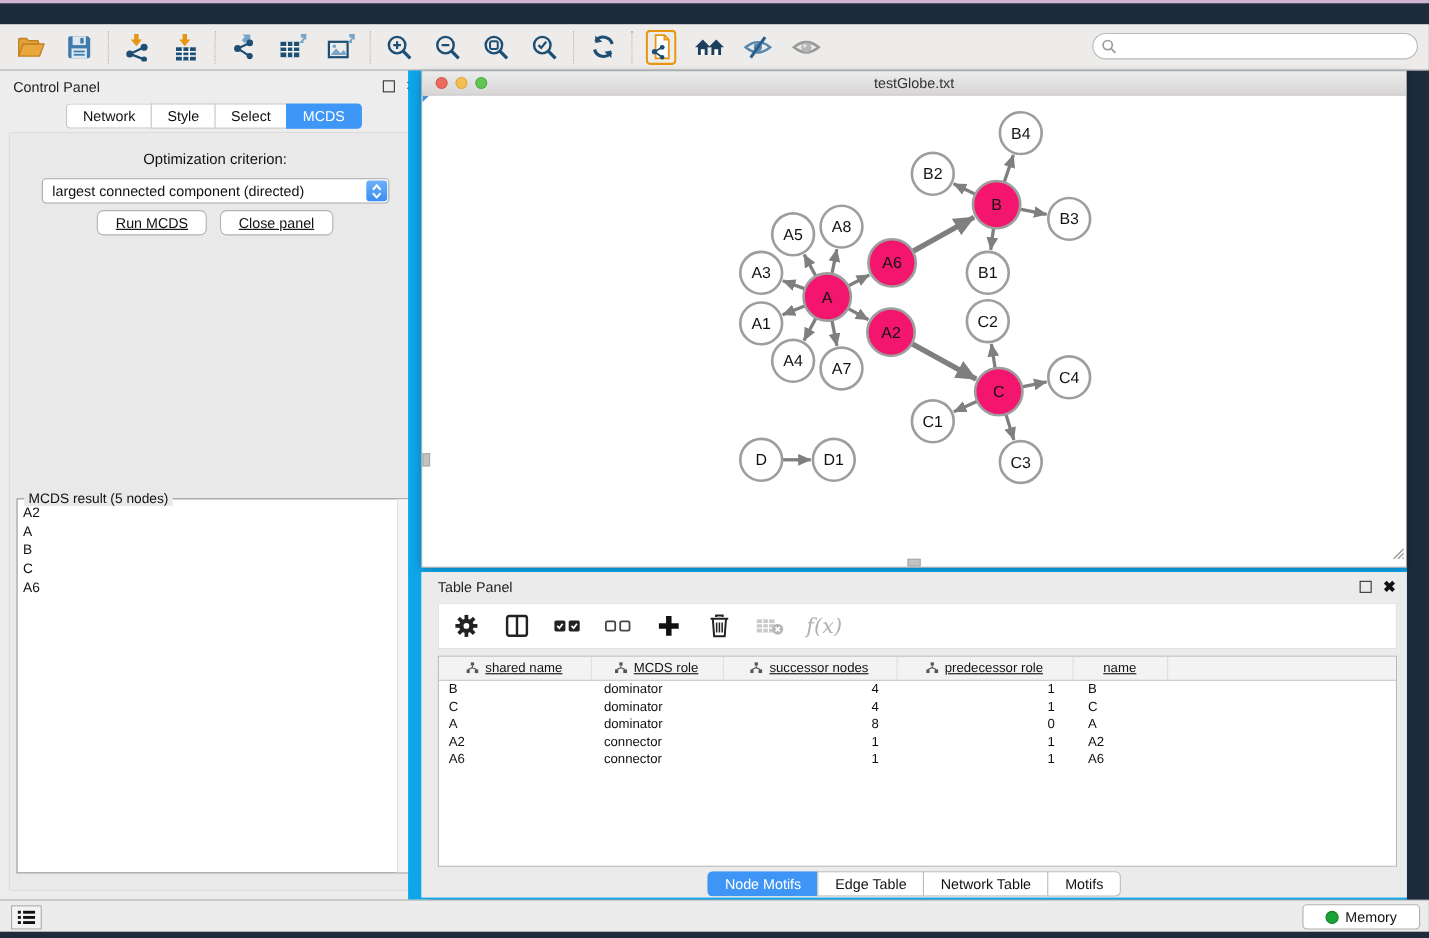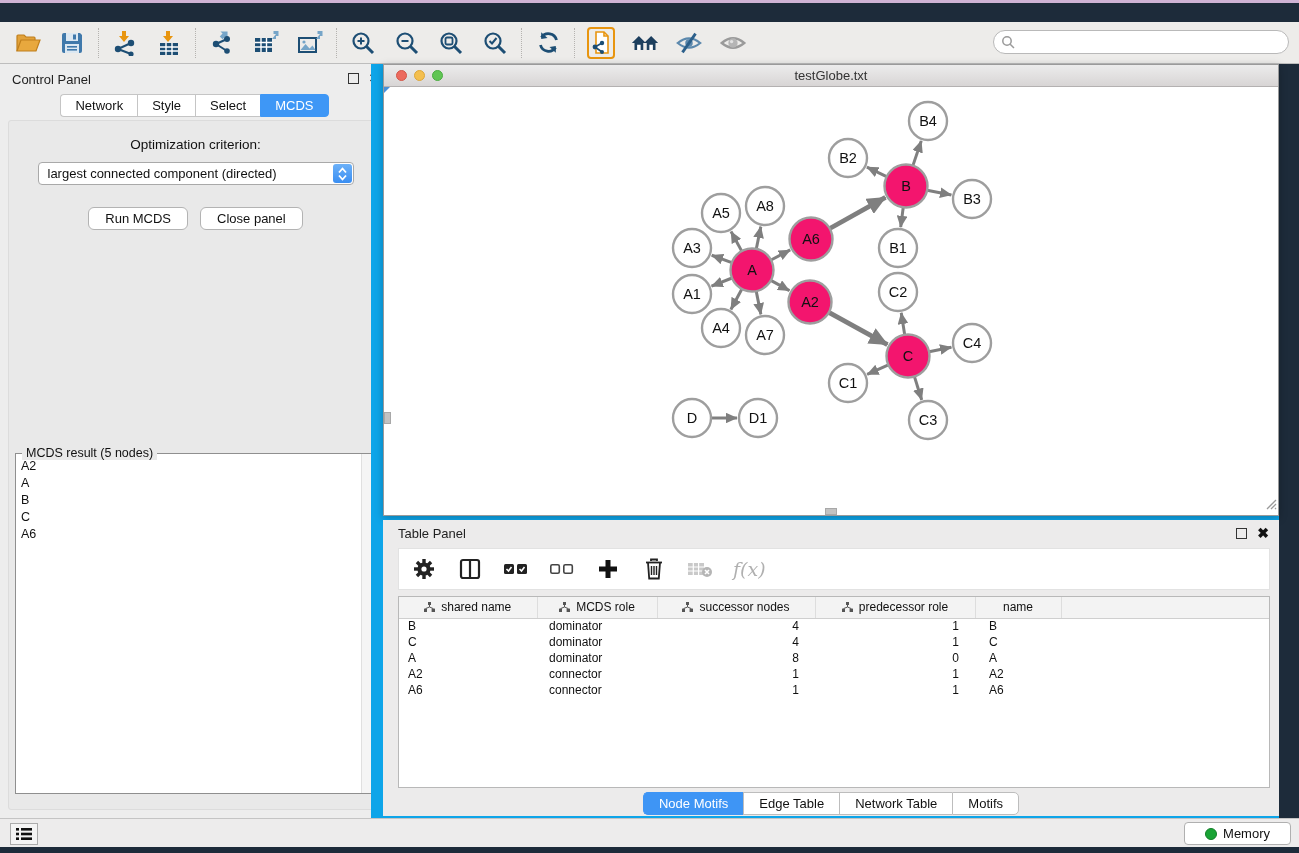--- a/index.html
+++ b/index.html
@@ -48,21 +48,21 @@
   .cp-content { position:absolute; left:8px; top:56px; width:375px; height:690px;
     background:#e9e9e9; border:1px solid #dcdcdc; border-radius:3px; }
   .opt-label { text-align:center; margin-top:16px; font-size:13.5px; color:#111; }
   .combo { position:relative; margin:10px auto 0; width:316px; height:23px; background:#fff;
     border:1px solid #a9a9a9; border-radius:4px; cursor:pointer; }
   .combo-text { font-size:13px; color:#111; line-height:21px; padding-left:9px; }
   .combo-step { position:absolute; right:1px; top:1px; width:19px; height:19px; border-radius:3px;
     background:linear-gradient(#6cb1f8,#3a8ef2); display:flex; flex-direction:column;
     align-items:center; justify-content:center; }
   .combo-step svg { display:block; }
-  .btn-row { display:flex; justify-content:center; gap:12px; margin-top:22px; }
+  .btn-row { display:flex; justify-content:center; gap:12px; margin-top:6px;text-decoration:underline; }
   .push-btn { background:#fff; border:1px solid #b3b3b3; border-radius:6px; font-size:13px;
     color:#111; padding:3px 16px; height:23px; cursor:pointer; font-family:inherit; }
   .result-box { position:absolute; left:6px; top:332px; width:361px; height:341px;
     border:1px solid #8f8f8f; background:#fff; }
   .result-legend { position:absolute; left:6px; top:-8px; background:#e9e9e9; padding:0 4px;
     font-size:12.5px; color:#111; }
   .result-list { position:absolute; left:0; top:3px; width:346px; height:335px; overflow:hidden; }
   .result-item { font-size:12.5px; color:#111; padding:1.5px 0 1.5px 5px; }
   .result-scroll { position:absolute; right:0; top:0; width:14px; height:100%;
     background:#f5f5f5; border-left:1px solid #e0e0e0; }
@@ -91,21 +91,21 @@
   .tp-title { position:absolute; left:15px; top:6px; font-size:13px; color:#222; }
   .tp-header .panel-ctrl { right:10px; top:6px; }
   .tp-toolbar { position:absolute; left:15px; top:28px; width:872px; height:42px; background:#fff;
     border:1px solid #e2e2e2; display:flex; align-items:center; gap:20px; padding-left:12px; }
   .tp-toolbar .tb-btn { width:26px; height:26px; }
   .fx-label { font-family:"DejaVu Serif", serif; font-style:italic; font-size:19px; color:#b0b0b0; }
   .data-table-wrap { position:absolute; left:15px; top:76px; width:872px; height:192px;
     background:#fff; border:1px solid #b8b8b8; overflow:hidden; }
   table.data-table { border-collapse:collapse; width:100%; font-size:12px; color:#111; }
   .data-table th { background:#f3f3f3; border-bottom:1px solid #cfcfcf; border-right:1px solid #dddddd;
-    font-weight:normal; height:21px; text-align:left; font-size:12px; }
+    font-weight:normal; height:21px; text-align:left; font-size:12px;text-decoration:underline; }
   .data-table th .th-inner { display:flex; align-items:center; justify-content:center; gap:6px; }
   .data-table td { height:16px; padding:0; }
   .data-table .c0 { width:138px; } .data-table .c1 { width:120px; }
   .data-table .c2 { width:158px; } .data-table .c3 { width:160px; }
   .data-table .c4 { width:86px; }  .data-table .c5 { border-right:none; }
   .data-table td.c0 { padding-left:9px; }
   .data-table td.c1 { padding-left:12px; }
   .data-table td.c2, .data-table td.c3 { text-align:right; padding-right:16px; }
   .data-table td.c4 { padding-left:14px; }
   .seg-tabs { position:absolute; left:0; top:272px; width:100%; display:flex; justify-content:center; }

